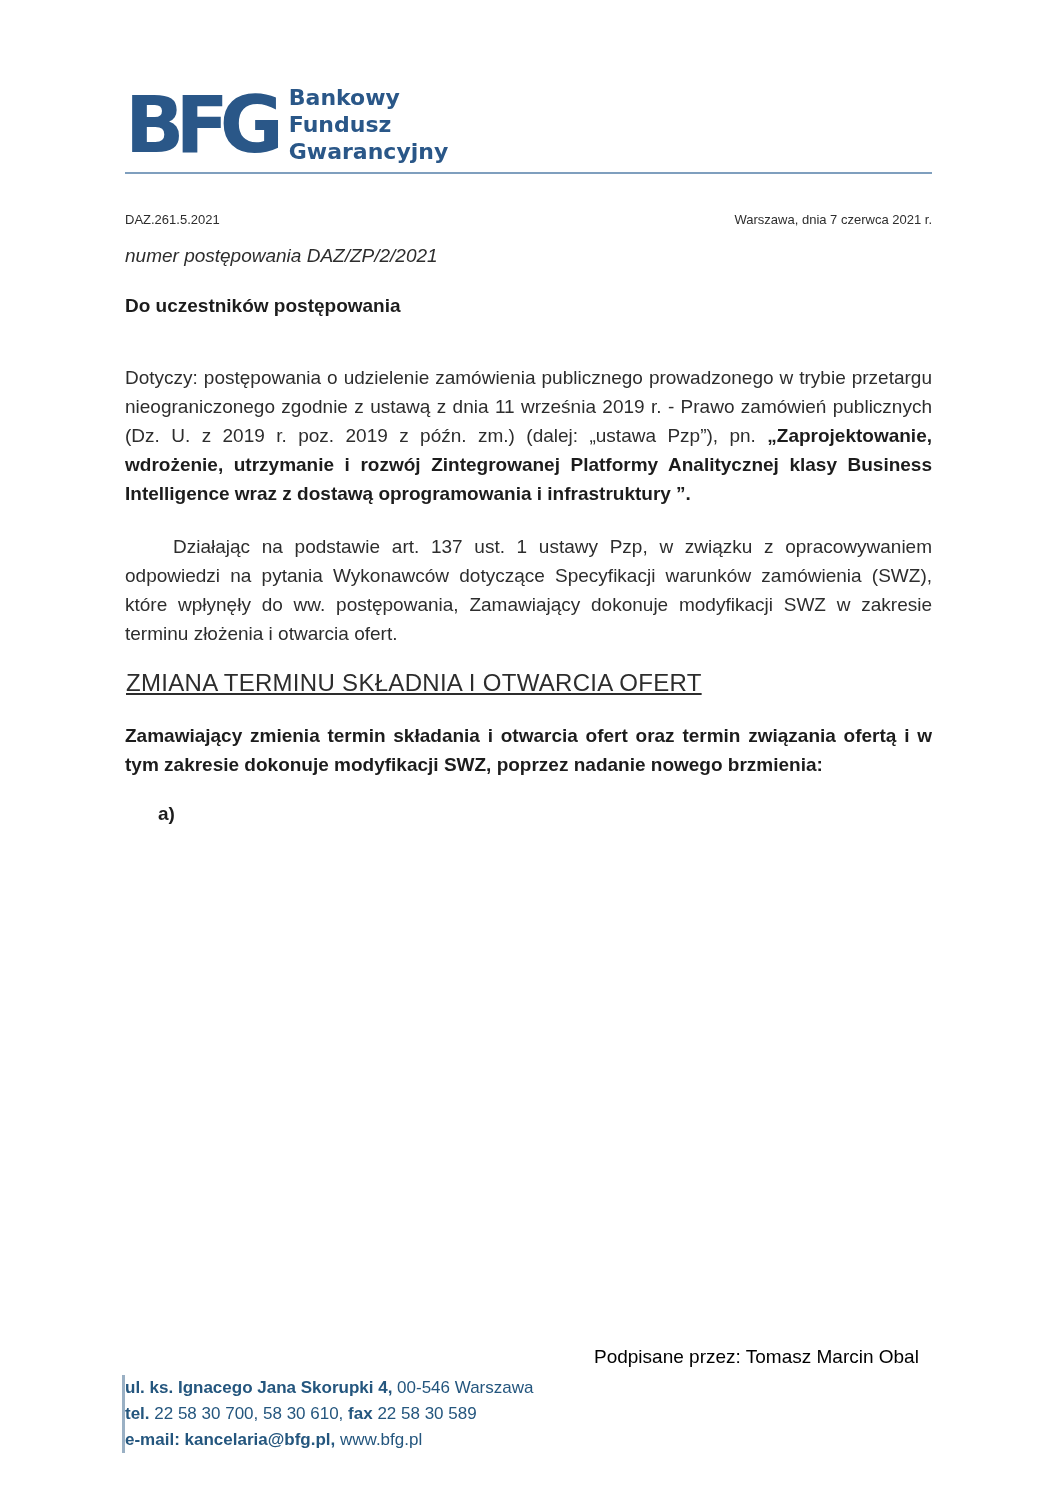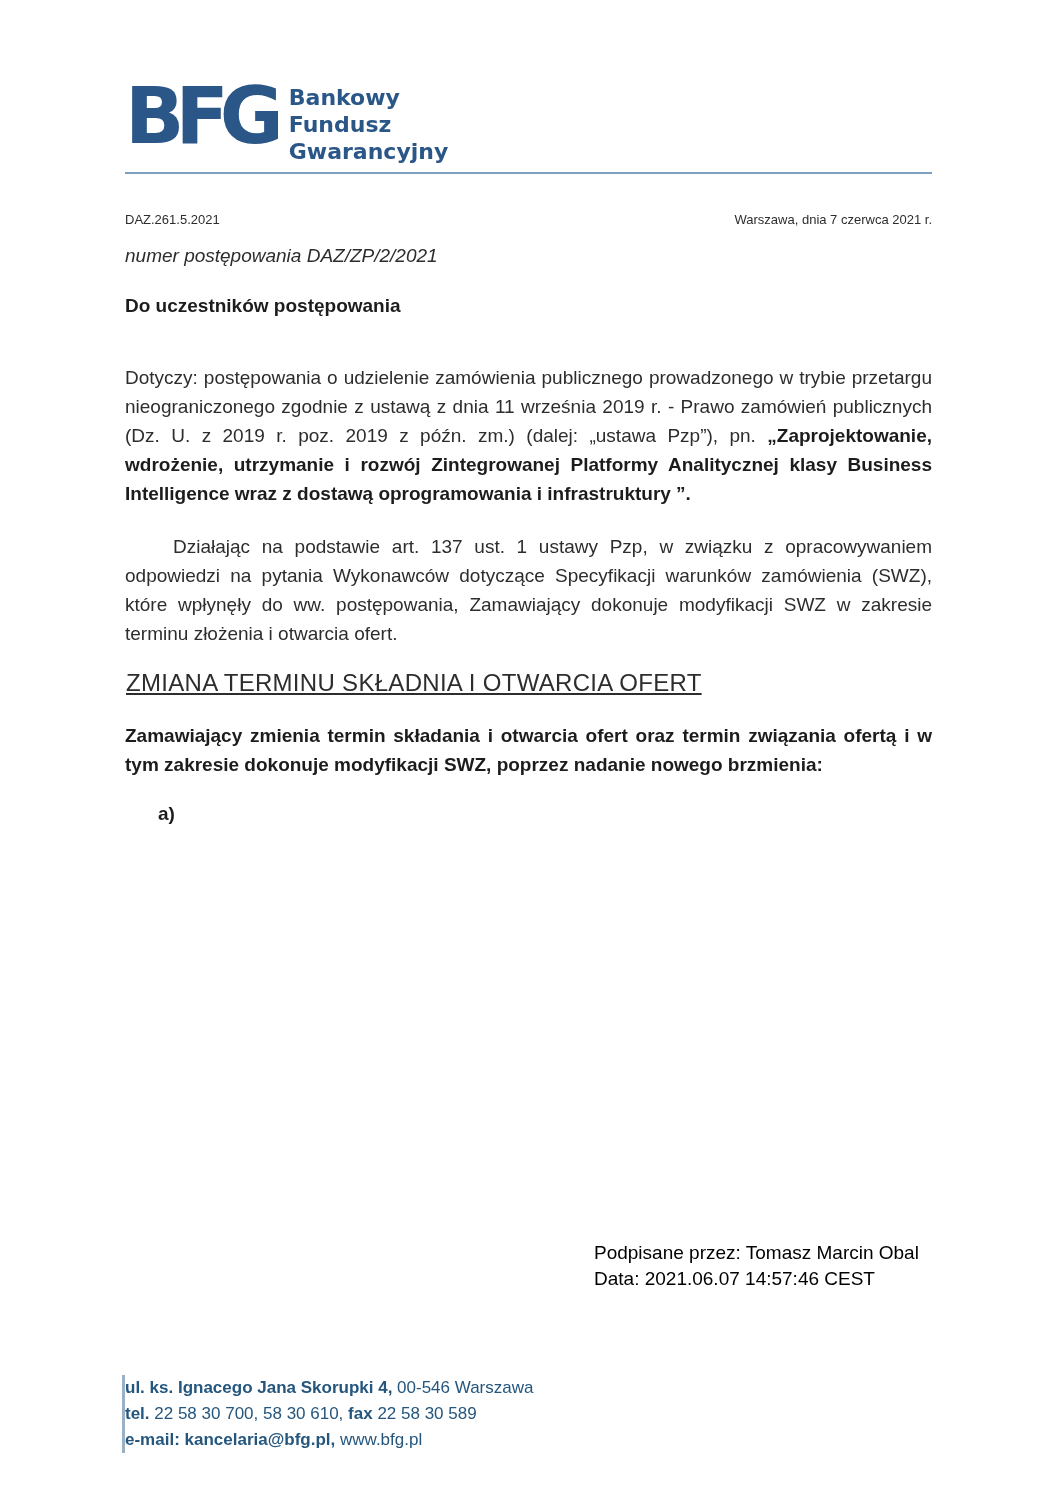--- a/index.html
+++ b/index.html
@@ -11,21 +11,21 @@
     font-family: "Liberation Sans", sans-serif;
     color: #2d2d2d;
     overflow: hidden;
   }
   
   .logo-row {
     position: absolute;
     top: 76px;
     left: 125px;
     display: flex;
-    align-items: flex-start;
+    align-items: flex-end;
     gap: 14px;
   }
   .logo-acronym {
     font-family: "DejaVu Sans", sans-serif;
     font-weight: bold;
     font-size: 78px;
     line-height: 80px;
     letter-spacing: -9px;
     color: #2a5788;
   }
@@ -100,21 +100,21 @@
     position: absolute;
     top: 803px;
     left: 158px;
     font-size: 19px;
     font-weight: bold;
     color: #1c1c1c;
   }
   
   .signature {
     position: absolute;
-    top: 1240px;
+    top: 1344px;
     left: 594px;
     font-size: 19px;
     line-height: 26px;
     color: #000000;
     font-family: "Liberation Sans", sans-serif;
   }
   
   .footer {
     position: absolute;
     top: 1375px;
@@ -158,21 +158,20 @@
   <div class="para para2">Działając na podstawie art. 137 ust. 1 ustawy Pzp, w związku z opracowywaniem odpowiedzi na pytania Wykonawców dotyczące Specyfikacji warunków zamówienia (SWZ), które wpłynęły do ww. postępowania, Zamawiający dokonuje modyfikacji SWZ w zakresie terminu złożenia i otwarcia ofert.</div>
 
   <div class="section-heading">ZMIANA TERMINU SKŁADNIA I OTWARCIA OFERT</div>
 
   <div class="para para3">Zamawiający zmienia termin składania i otwarcia ofert oraz termin związania ofertą i w tym zakresie dokonuje modyfikacji SWZ, poprzez nadanie nowego brzmienia:</div>
 
   <div class="item-a">a)</div>
 
   <div class="signature">
     <div>Podpisane przez: Tomasz Marcin Obal</div>
-    <div>Data: 2021.06.07 14:57:46 CEST</div>
   </div>
 
   <div class="footer">
     <div><span class="b">ul. ks. Ignacego Jana Skorupki 4,</span><span> 00-546 Warszawa</span></div>
     <div><span class="b">tel.</span><span> 22 58 30 700, 58 30 610, </span><span class="b">fax</span><span> 22 58 30 589</span></div>
     <div><span class="b">e-mail:</span><span class="b"> kancelaria@bfg.pl,</span><span> www.bfg.pl</span></div>
   </div>
 
 </div>
 

